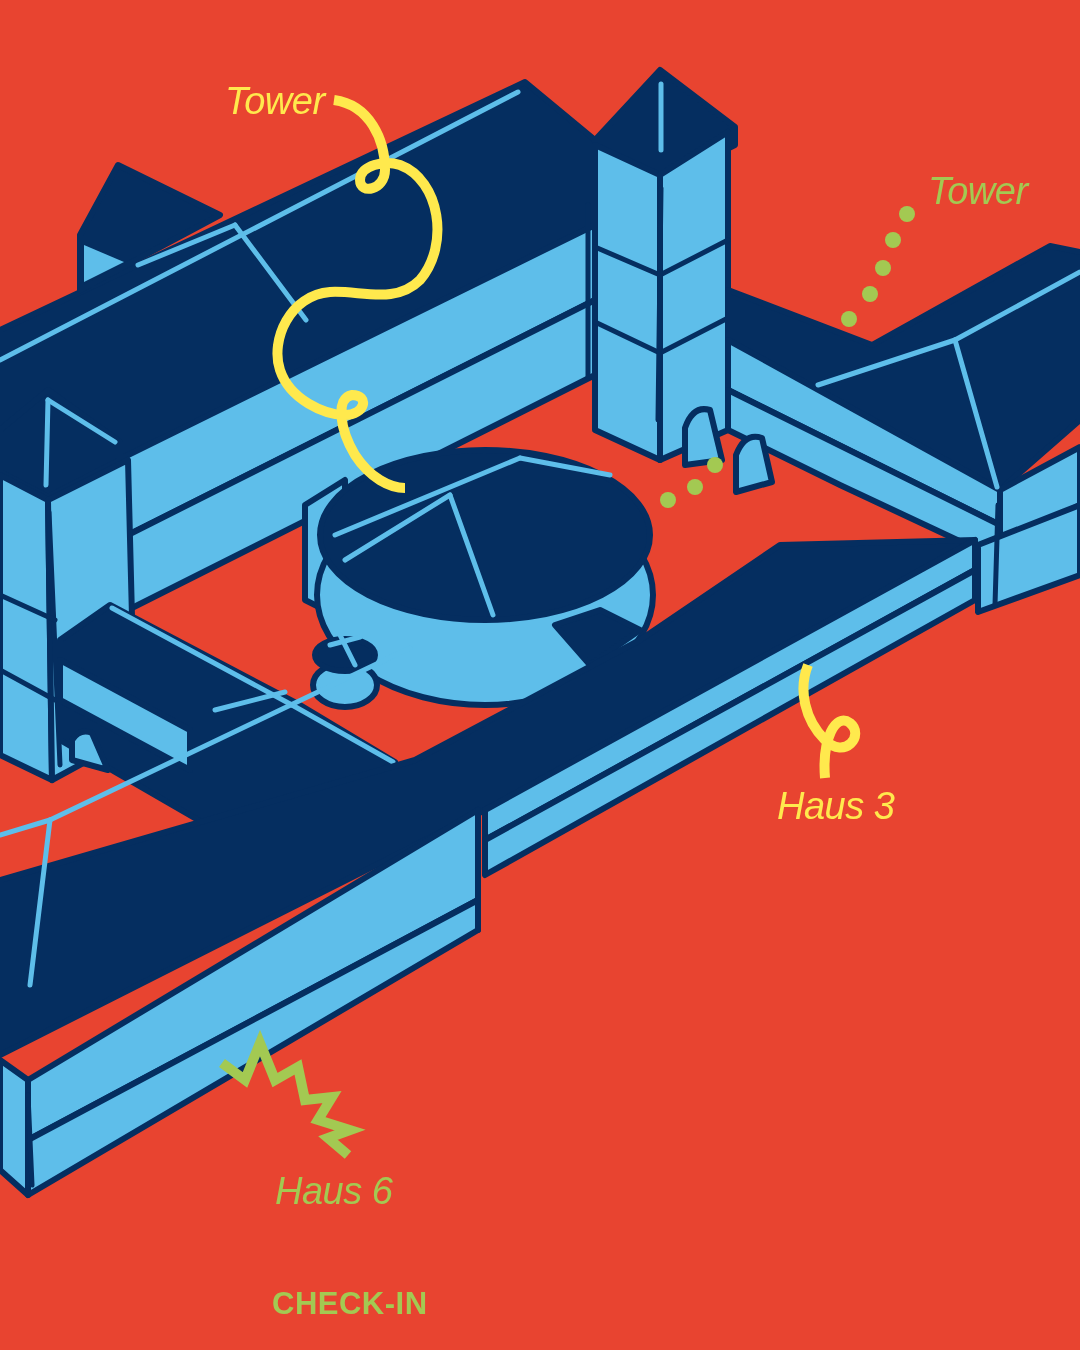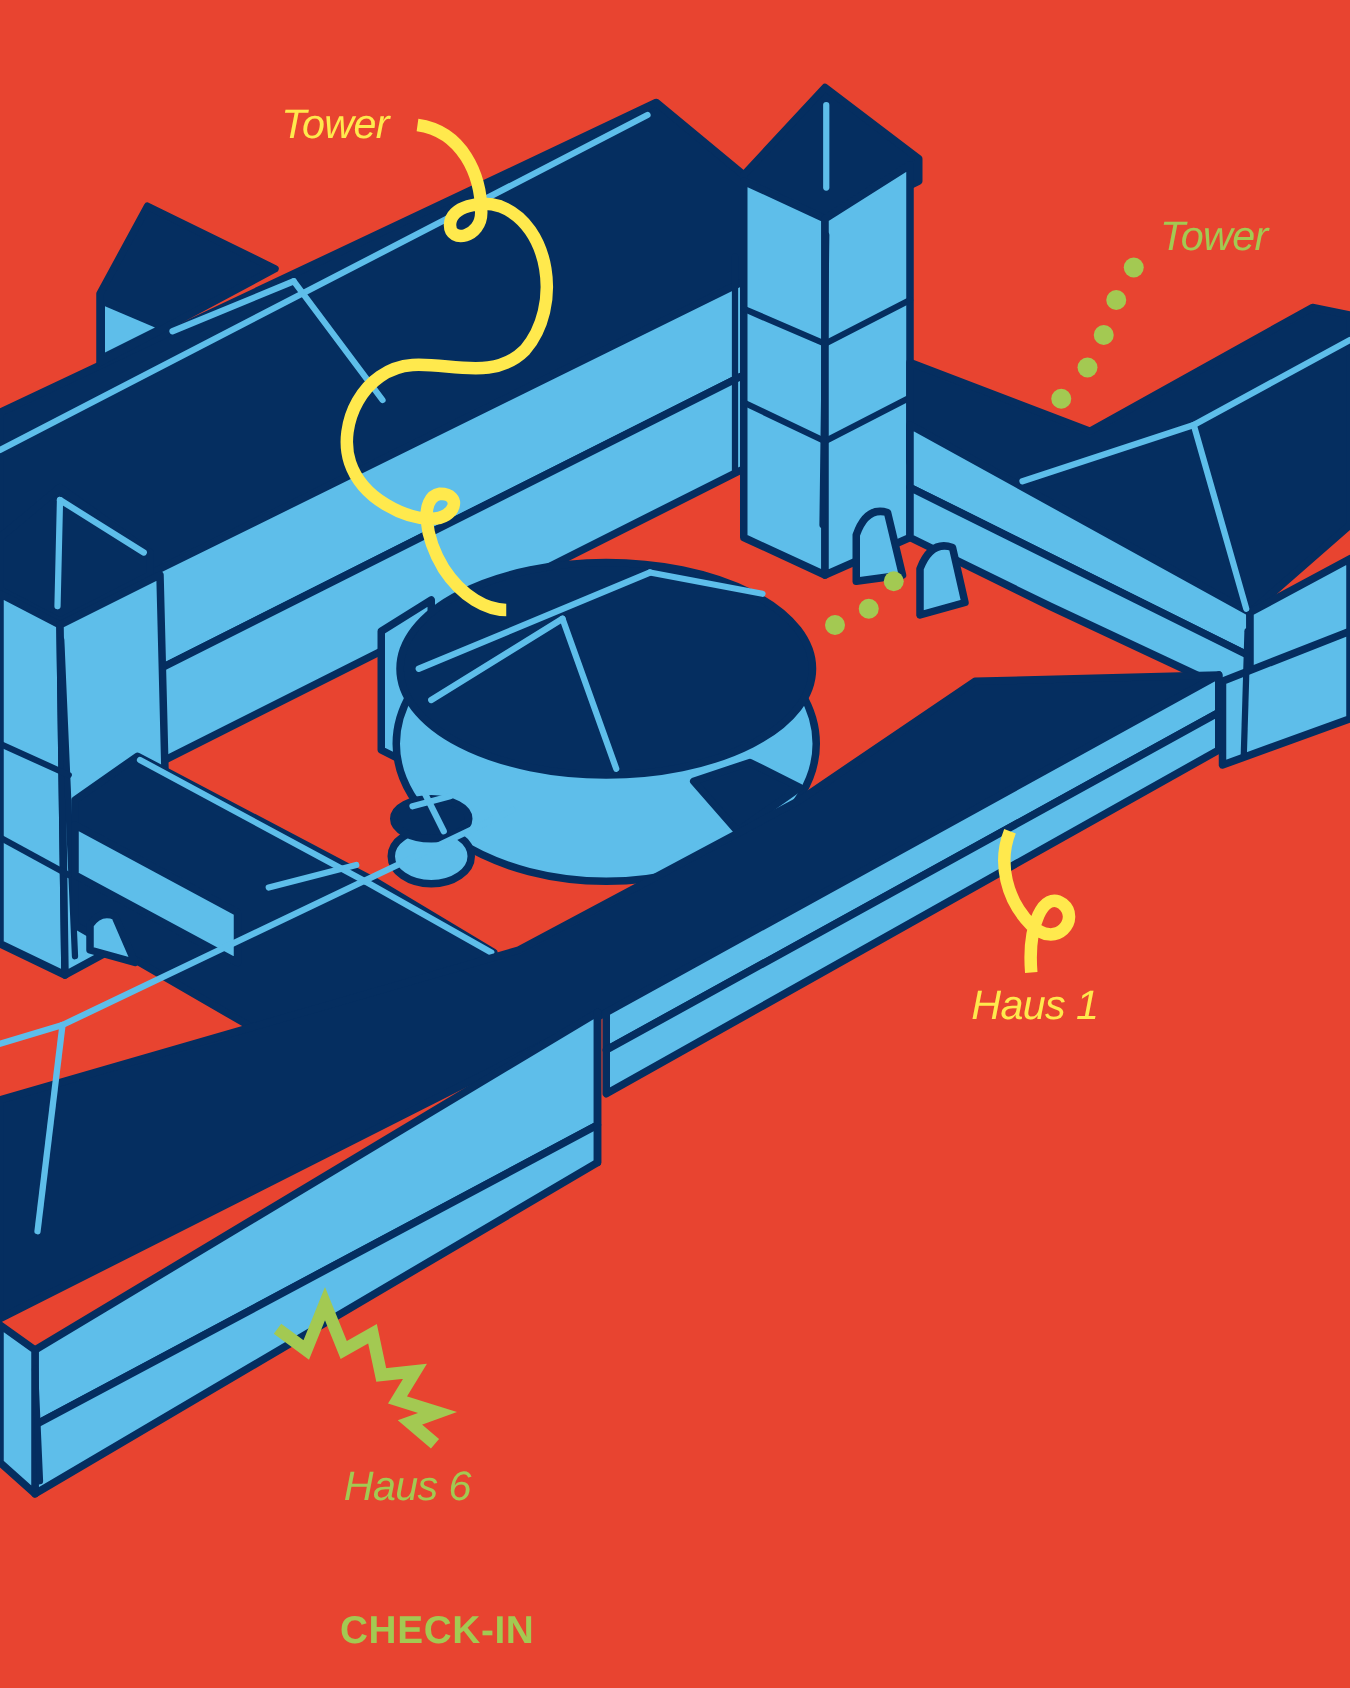--- a/index.html
+++ b/index.html
@@ -1,18 +1,18 @@
 <!DOCTYPE html>
 <html><head>
   <meta charset="utf-8">
   <style>
     html, body { margin: 0; padding: 0; }
     body { width: 1080px; height: 1350px; overflow: hidden; background: #E84430; position: relative; font-family: "Liberation Sans", "DejaVu Sans", sans-serif; }
     #canvas { position: absolute; left: 0; top: 0; width: 1080px; height: 1350px; }
-    .label { position: absolute; font-style: italic; font-size: 33px; letter-spacing: -0.5px; white-space: nowrap; }
+    .label { position: absolute; font-style: italic; font-size: 38px; letter-spacing: -0.5px; white-space: nowrap; }
     .label.yellow { color: #FFE94D; }
     .label.green { color: #A3C952; }
     #lbl-tower { left: 225px; top: 80px; }
     #lbl-yard  { left: 928px; top: 170px; }
     #lbl-haus3 { left: 777px; top: 785px; }
     #lbl-haus4 { left: 275px; top: 1170px; }
     .brand { position: absolute; left: 272px; top: 1288px; color: #A3C952; font-weight: bold; font-size: 31px; line-height: 32px; letter-spacing: 0.5px; }
     .brand div { white-space: nowrap; }
   </style>
 </head>
@@ -152,18 +152,18 @@
     <circle cx="668" cy="500" r="8"></circle>
   </g>
 
   <path d="M808,665 C798,690 805,720 825,740 C845,760 865,735 850,723 C835,712 822,740 825,778" fill="none" stroke="#FFE94D" stroke-width="10" stroke-linecap="butt"></path>
 
   <polyline points="222,1063 245,1080 260,1043 275,1080 298,1067 305,1100 332,1097 318,1120 350,1130 328,1138 348,1155" fill="none" stroke="#A3C952" stroke-width="10" stroke-linejoin="miter"></polyline>
 </svg>
 
 <div id="lbl-tower" class="label yellow">Tower</div>
 <div id="lbl-yard" class="label green">Tower</div>
-<div id="lbl-haus3" class="label yellow">Haus 1</div>
+<div id="lbl-haus3" class="label yellow">Haus 3</div>
 <div id="lbl-haus4" class="label green">Haus 6</div>
 
 <div class="brand">
   <div>CHECK-IN</div>
 </div>
 
 </body></html>

